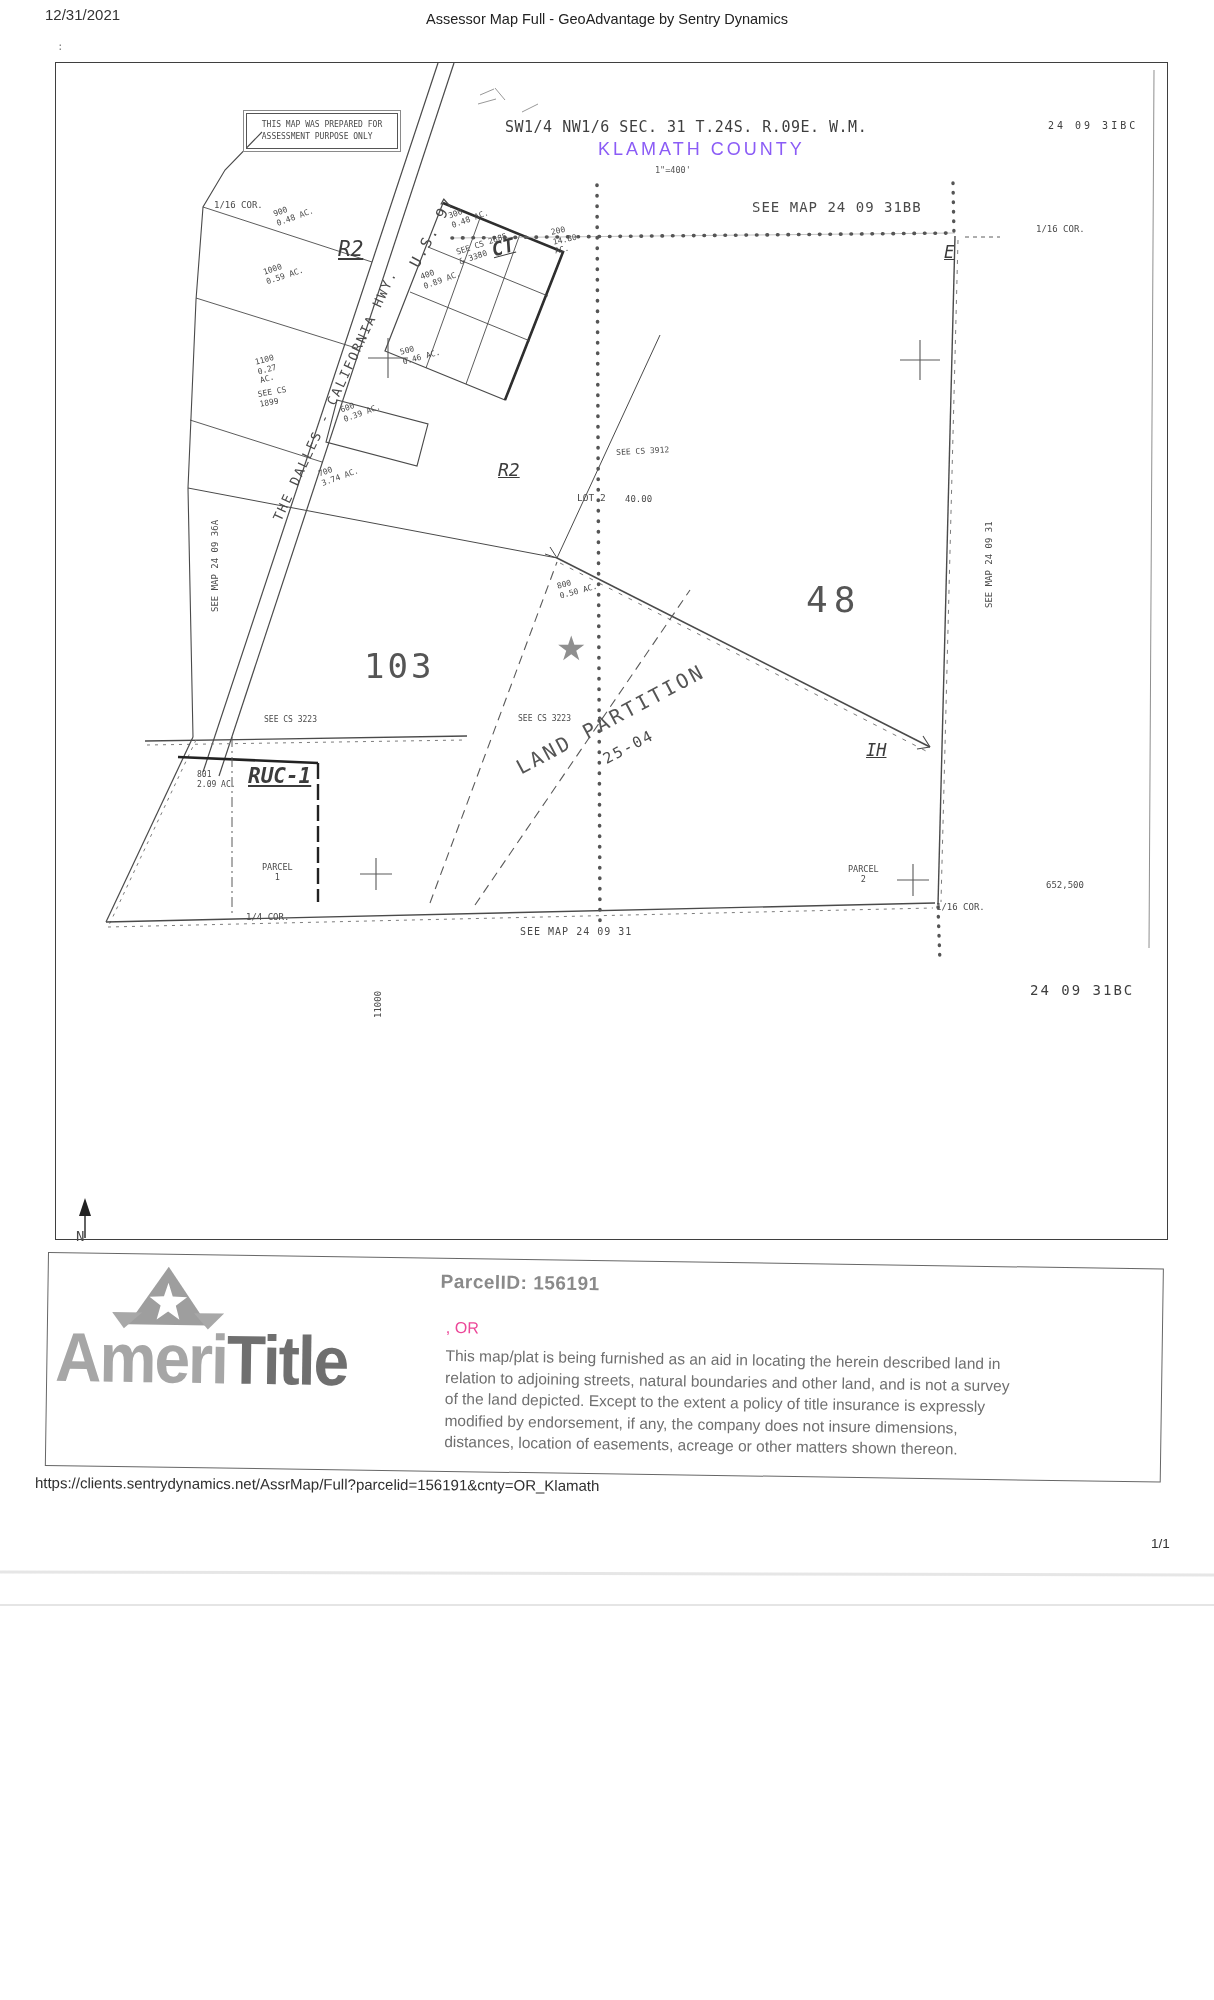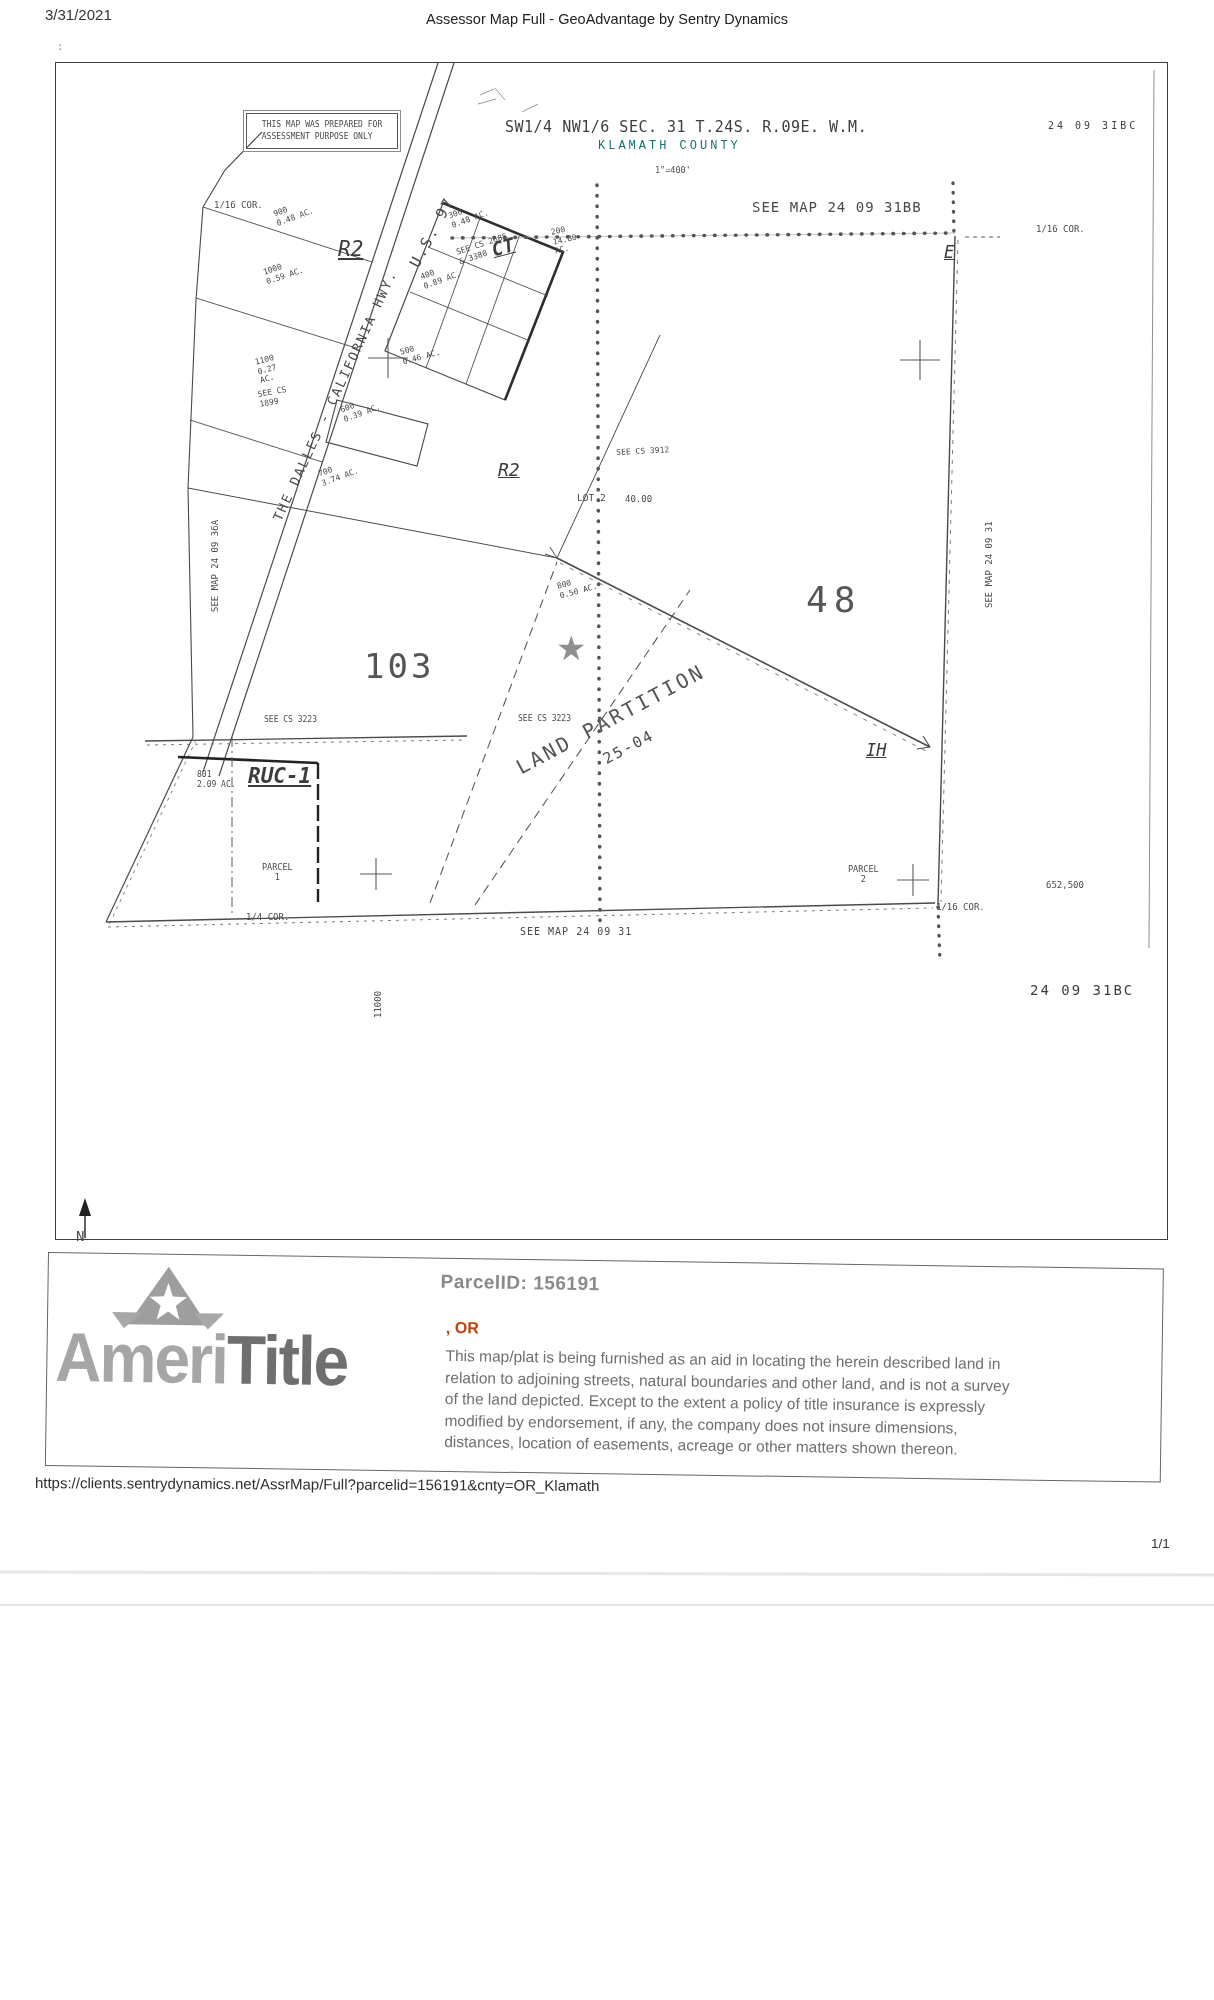--- a/index.html
+++ b/index.html
@@ -9,56 +9,56 @@
   
   .hdr-date{left:45px;top:6px;font-size:15px;color:#333;}
   .hdr-title{left:50%;top:11px;transform:translateX(-50%);font-size:14.5px;color:#222;white-space:nowrap;}
   
   .map-frame{left:55px;top:62px;width:1111px;height:1176px;border:1.6px solid #3f3f3f;}
   .prep-box{left:246px;top:113px;width:150px;height:34px;border:1px solid #555;
             box-shadow:0 0 0 2px #fff,0 0 0 3px #8a8a8a;
             display:flex;align-items:center;justify-content:center;}
   .prep-box span{font-family:"DejaVu Sans Mono",monospace;font-size:8px;line-height:1.5;color:#4a4a4a;white-space:pre;}
   .map-title1{left:505px;top:118px;font-family:"DejaVu Sans Mono",monospace;font-size:15px;letter-spacing:.5px;color:#3e3e3e;white-space:nowrap;}
-  .map-title2{left:598px;top:139px;font-family:Liberation Mono, monospace;font-size:12px;letter-spacing:3px;color:#0f766e;}
+  .map-title2{left:598px;top:139px;font-family:Liberation Sans, sans-serif;font-size:18px;letter-spacing:3px;color:#8b5cf6;}
   .map-scale{left:655px;top:165px;font-family:"DejaVu Sans Mono",monospace;font-size:8.5px;color:#555;}
   .sheet-tr{left:1048px;top:120px;font-family:"DejaVu Sans Mono",monospace;font-size:10px;letter-spacing:3px;color:#3e3e3e;}
   .sheet-br{left:1030px;top:982px;font-family:"DejaVu Sans Mono",monospace;font-size:14px;letter-spacing:2px;color:#3e3e3e;}
   
   .ml{position:absolute;white-space:pre;font-family:"DejaVu Sans Mono",monospace;color:#4a4a4a;
       transform-origin:left top;line-height:1.2;}
   .ml.zone{font-style:italic;text-decoration:underline;color:#3c3c3c;}
   .ml.bold{font-weight:bold;}
   .ml.big{color:#555;}
   .ml.ctr{text-align:center;}
   .ml.star{color:#8f8f8f;font-family:"DejaVu Sans",sans-serif;text-decoration:none;}
   .ml.faint{color:#888;}
   
   .bottom-box{left:48px;top:1252px;width:1114px;height:212px;border:1.5px solid #666;
               transform:rotate(0.85deg);transform-origin:0 0;}
   .logo-text{left:8px;top:64px;font-weight:bold;font-size:64px;letter-spacing:-2px;white-space:nowrap;
              font-family:"Liberation Sans",sans-serif;transform:scaleY(1.08);transform-origin:0 0;}
   .logo-ameri{color:#a6a6a6;}
   .logo-title{color:#6f6f6f;}
   .parcel-id{left:392px;top:12px;font-size:19px;font-weight:bold;color:#8a8a8a;letter-spacing:.5px;}
-  .state-line{left:398px;top:60px;font-size:16px;font-weight:bold;color:#c2410c;}
+  .state-line{left:398px;top:60px;font-size:16px;font-weight:normal;color:#ec4899;}
   .disclaimer{left:398px;top:86px;width:725px;font-size:15.5px;line-height:21.5px;color:#6f6f6f;white-space:pre-line;}
   
   .url{left:35px;top:1474px;font-size:15px;color:#2f2f2f;transform:rotate(0.3deg);transform-origin:0 0;}
   .pageno{left:1151px;top:1536px;font-size:13.5px;color:#333;}
   .streak1{left:0;top:1572px;width:1214px;height:3px;background:#d9d9d9;opacity:.65;transform:rotate(.15deg);}
   .streak2{left:0;top:1604px;width:1214px;height:2px;background:#e5e5e5;}
   svg{position:absolute;left:0;top:0;pointer-events:none;}
 </style>
 </head>
 <body>
 
 <div id="page">
 
-  <div class="abs hdr-date">3/31/2021</div>
+  <div class="abs hdr-date">12/31/2021</div>
   <div class="abs hdr-title">Assessor Map Full - GeoAdvantage by Sentry Dynamics</div>
 
   <div class="abs map-frame"></div>
 
   <svg width="1214" height="2000" viewBox="0 0 1214 2000">
     <g stroke="#4a4a4a" fill="none">
 
       <path d="M1154,70 L1149,948" stroke="#8f8f8f" stroke-width="1"></path>
 
       <path d="M438,63 L203,772" stroke-width="1.2"></path>

